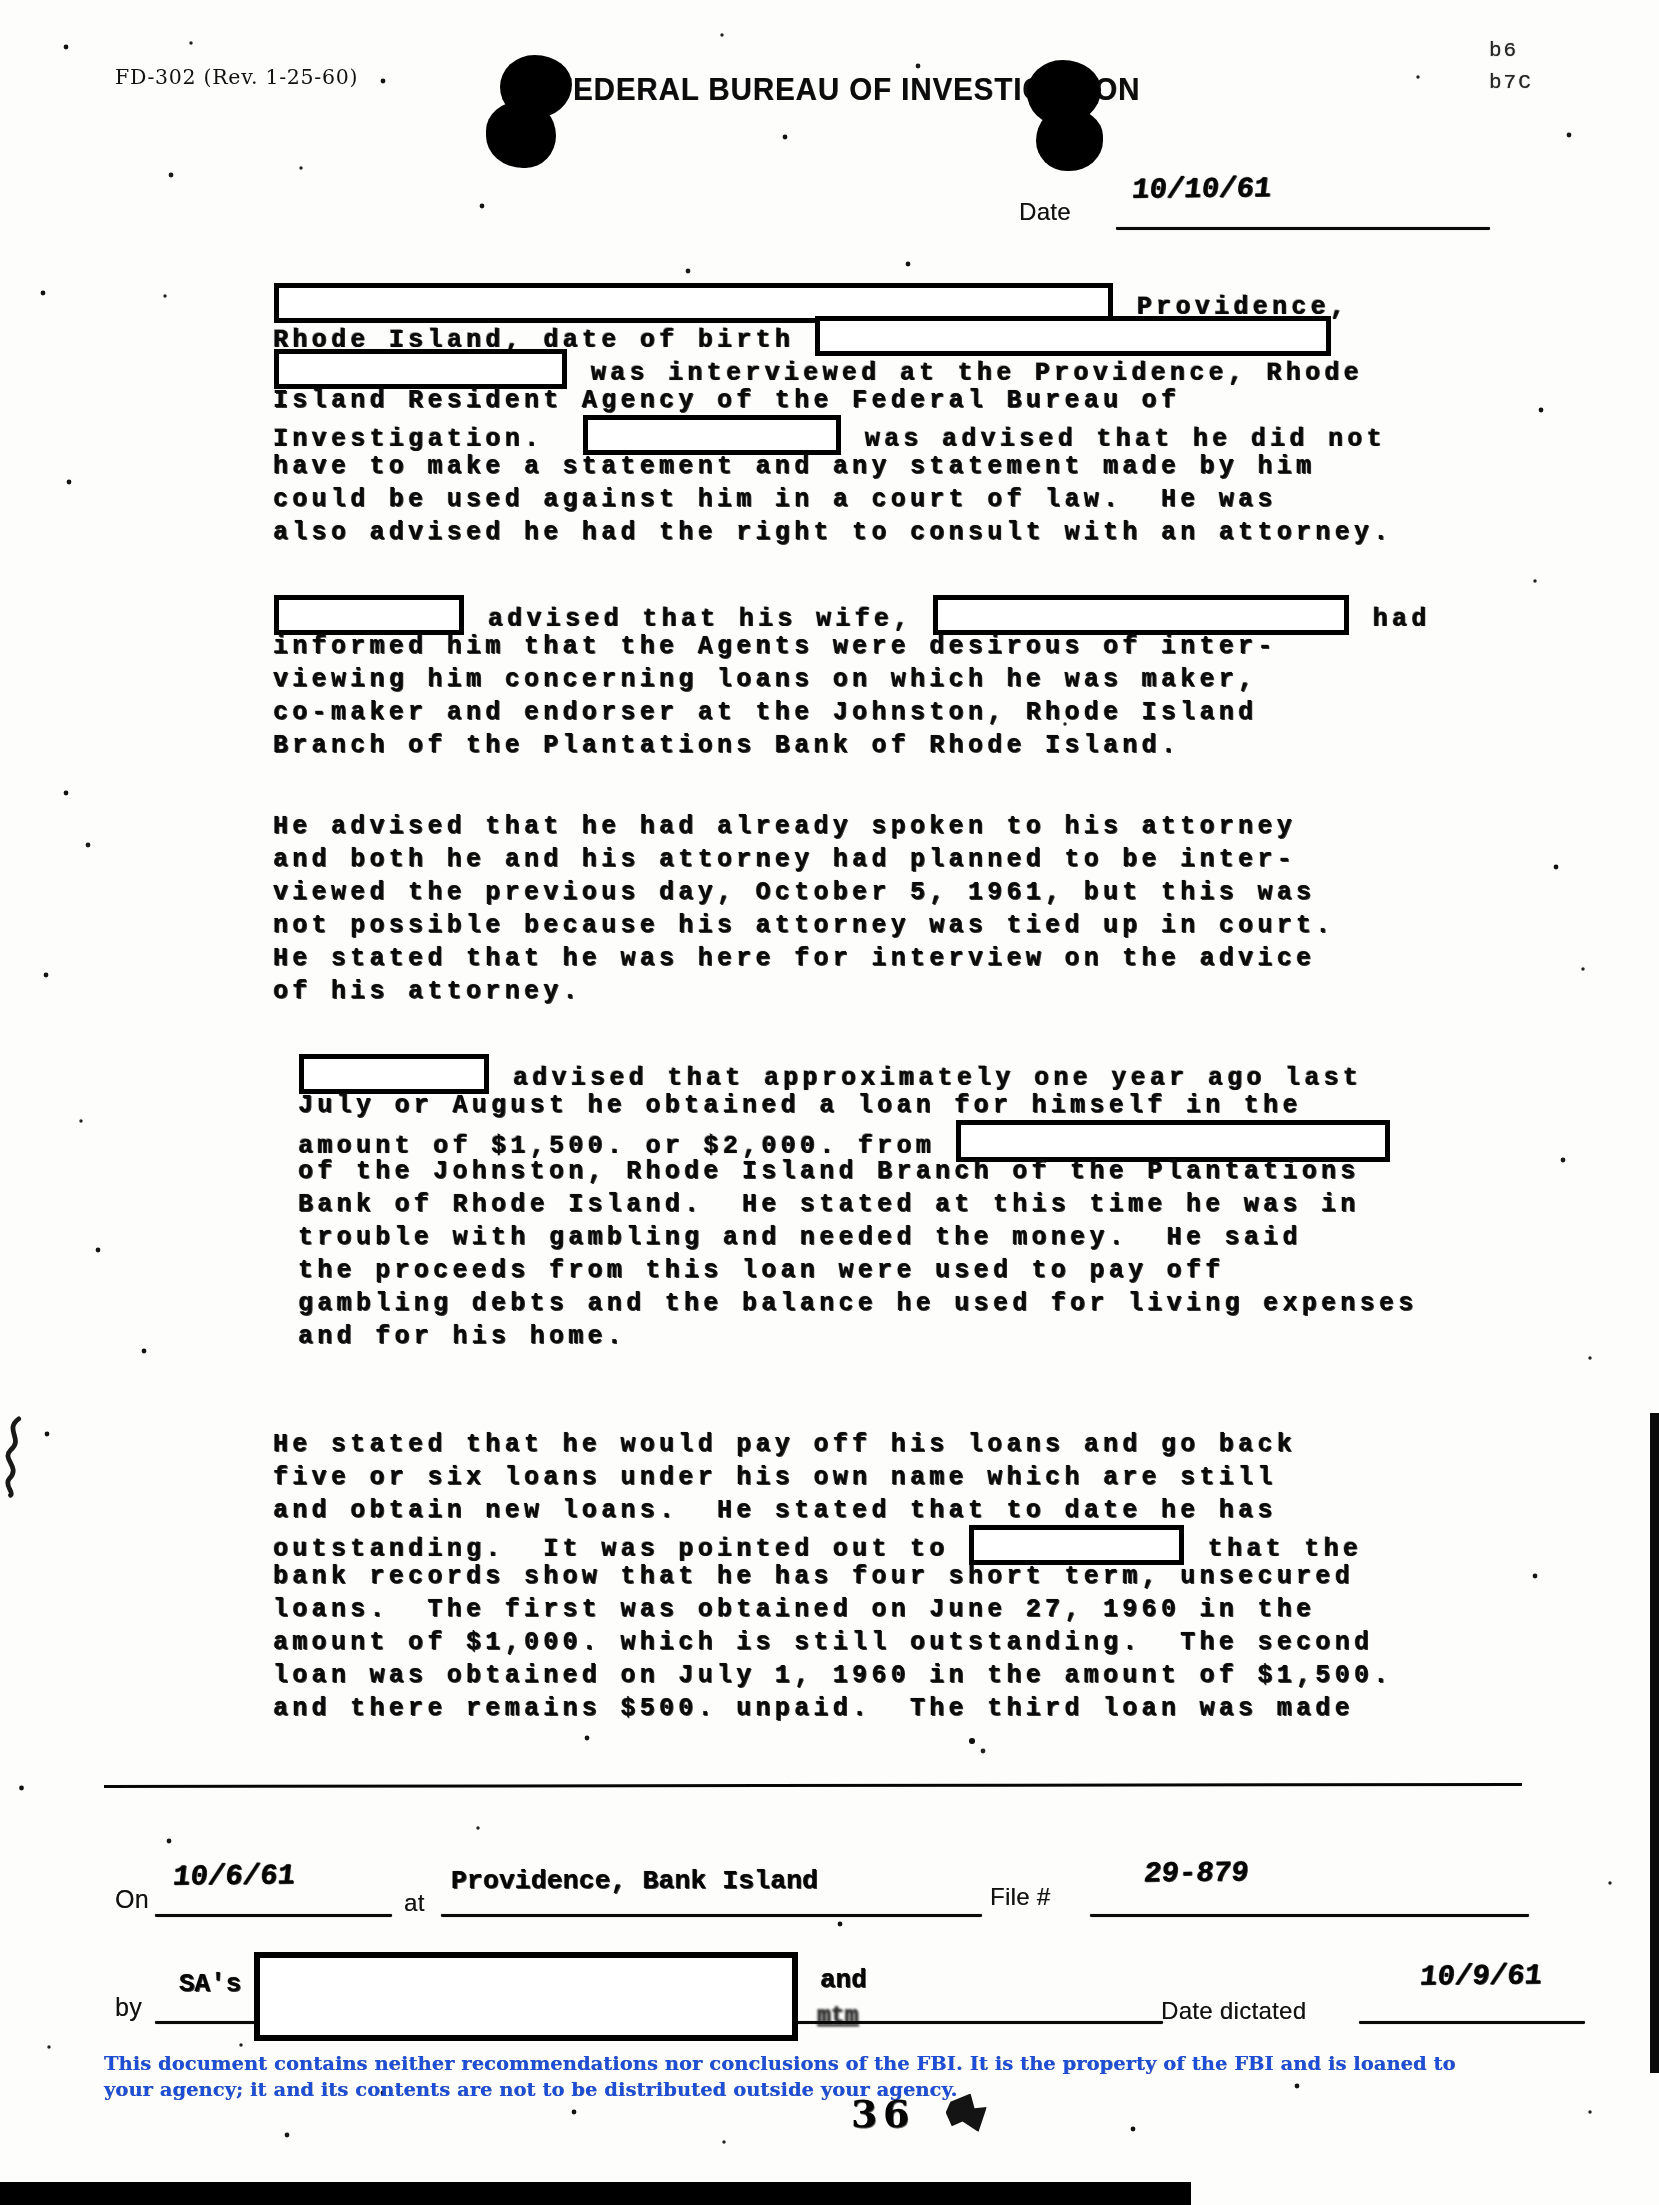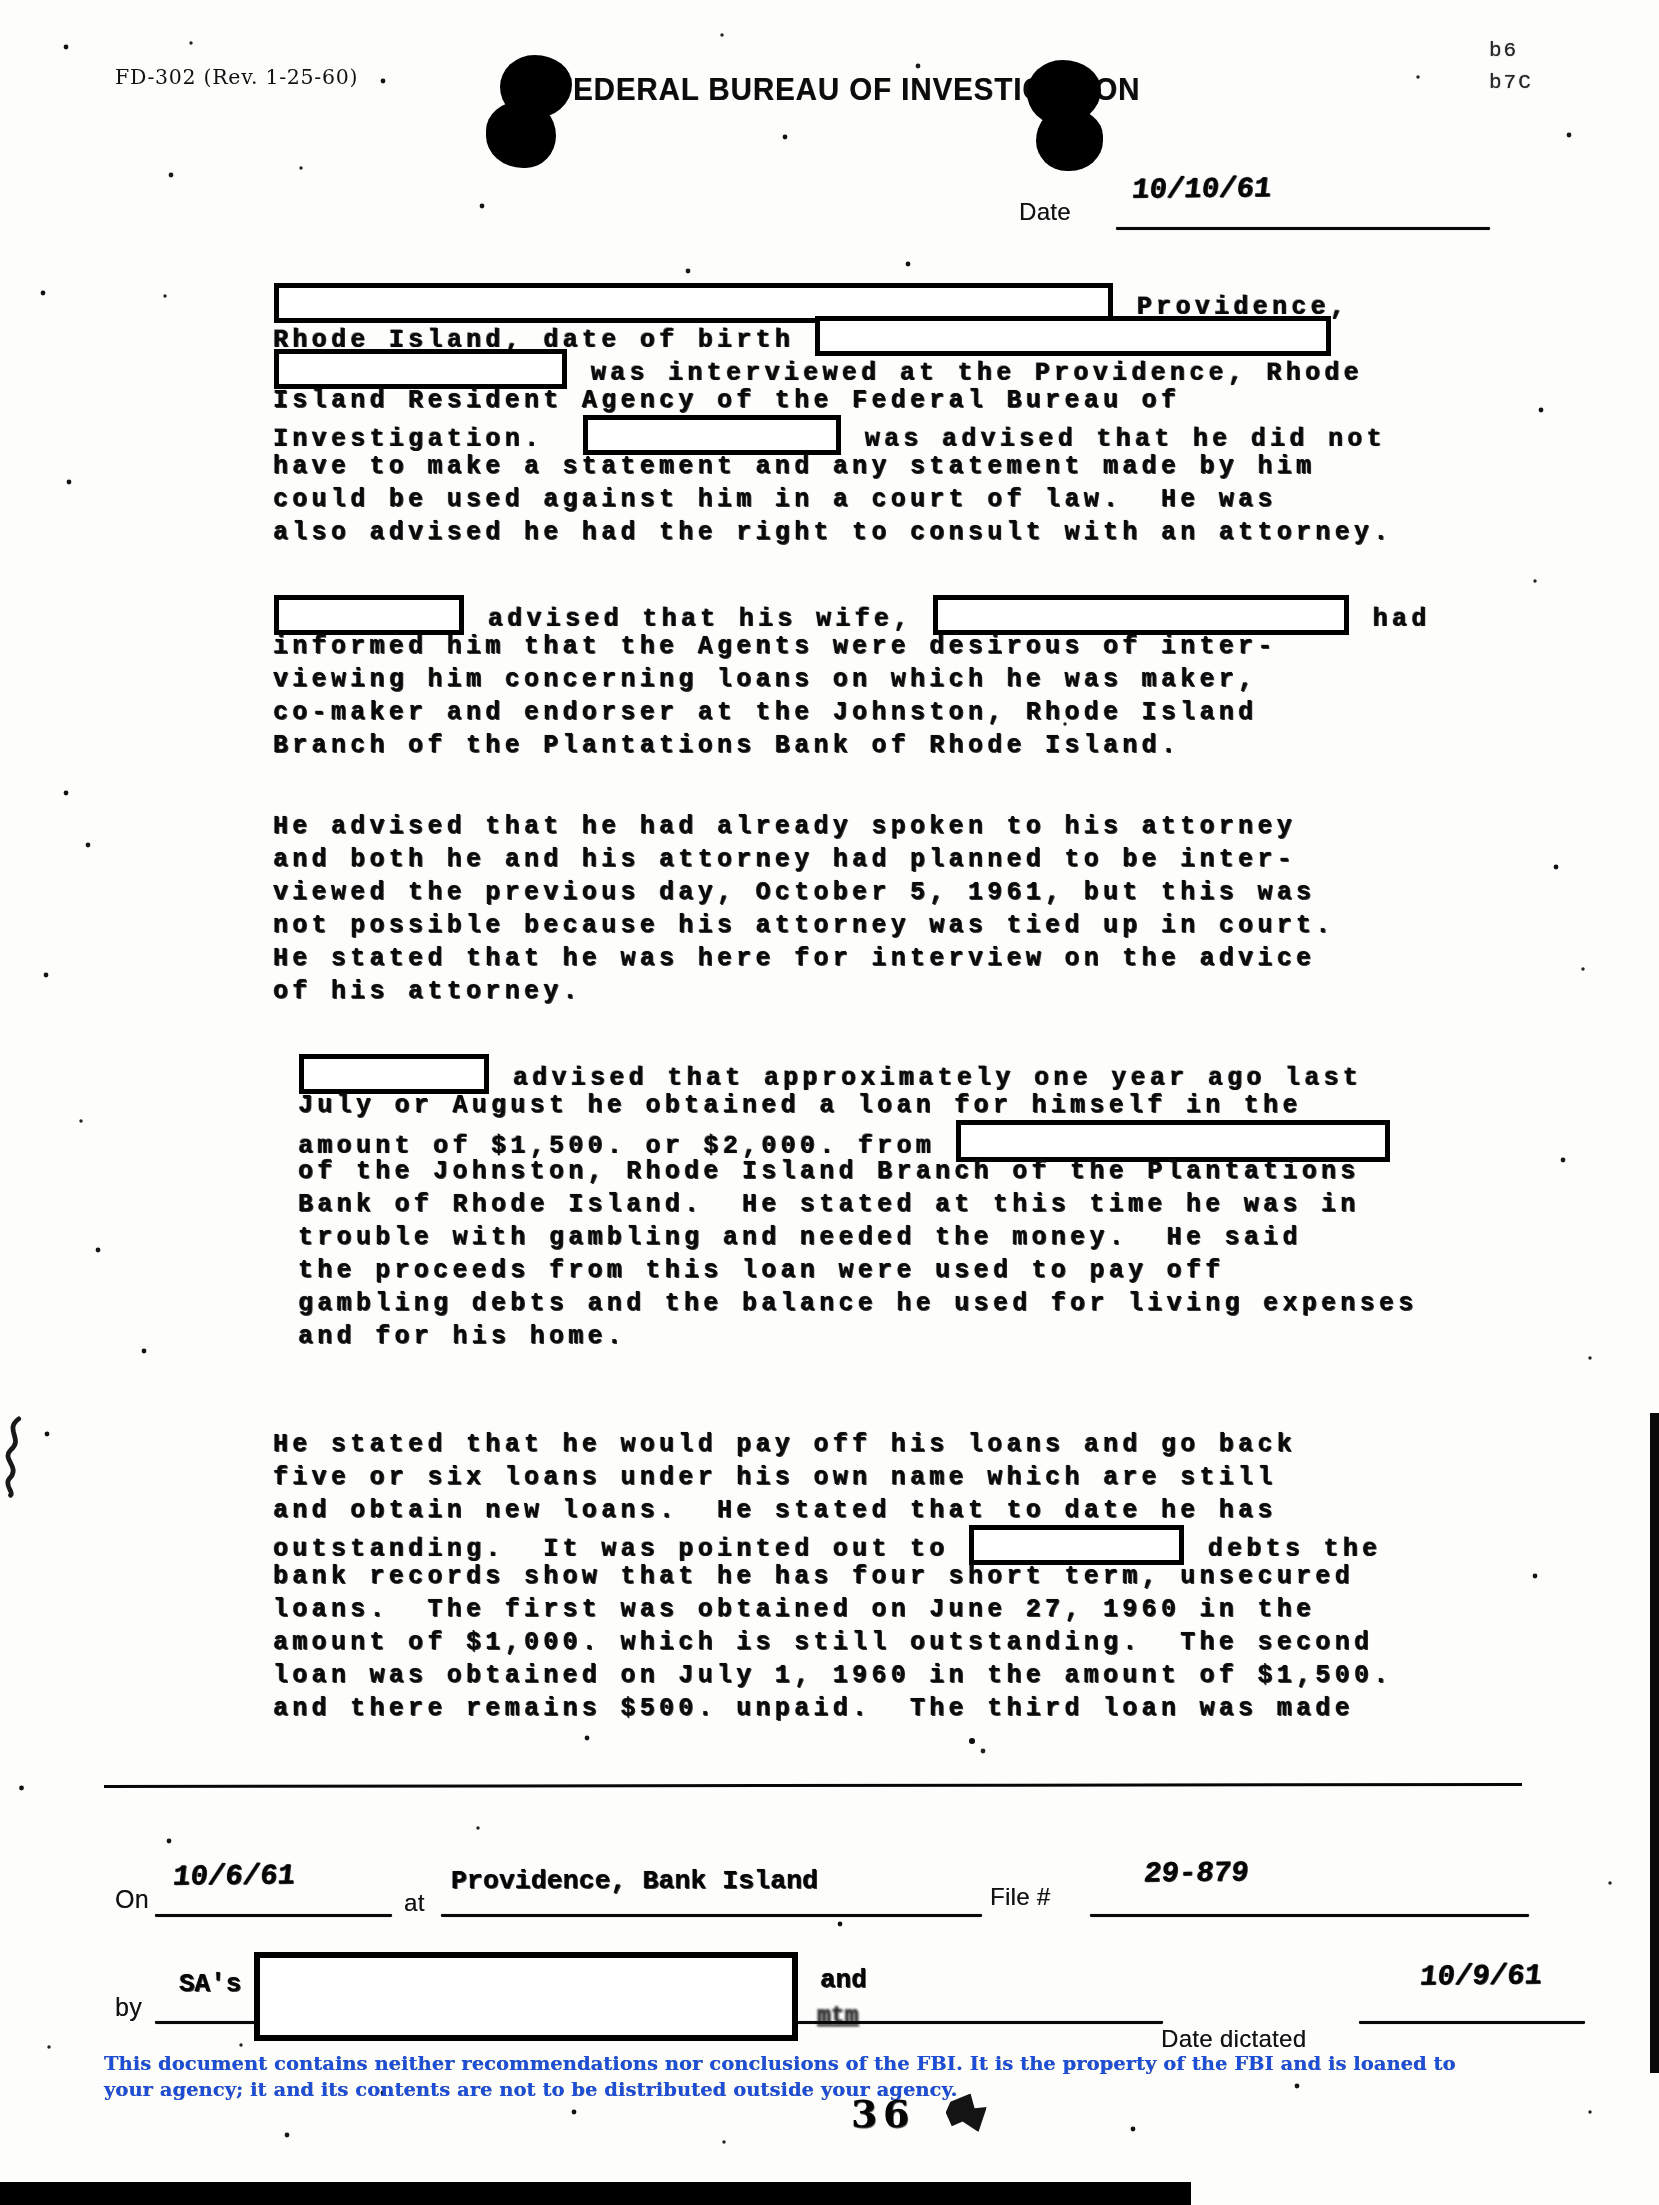--- a/index.html
+++ b/index.html
@@ -137,21 +137,21 @@
         <div class="line"><span class="txt">Bank of Rhode Island.  He stated at this time he was in</span></div>
         <div class="line"><span class="txt">trouble with gambling and needed the money.  He said</span></div>
         <div class="line"><span class="txt">the proceeds from this loan were used to pay off</span></div>
         <div class="line"><span class="txt">gambling debts and the balance he used for living expenses</span></div>
         <div class="line"><span class="txt">and for his home.</span></div>
       </div>
       <div class="para">
         <div class="line"><span class="txt">He stated that he would pay off his loans and go back</span></div>
         <div class="line"><span class="txt">five or six loans under his own name which are still</span></div>
         <div class="line"><span class="txt">and obtain new loans.  He stated that to date he has</span></div>
-        <div class="line"><span class="txt">outstanding.  It was pointed out to </span><span class="redact" style="width: 215px;"></span><span class="txt"> debts the</span></div>
+        <div class="line"><span class="txt">outstanding.  It was pointed out to </span><span class="redact" style="width: 215px;"></span><span class="txt"> that the</span></div>
         <div class="line"><span class="txt">bank records show that he has four short term, unsecured</span></div>
         <div class="line"><span class="txt">loans.  The first was obtained on June 27, 1960 in the</span></div>
         <div class="line"><span class="txt">amount of $1,000. which is still outstanding.  The second</span></div>
         <div class="line"><span class="txt">loan was obtained on July 1, 1960 in the amount of $1,500.</span></div>
         <div class="line"><span class="txt">and there remains $500. unpaid.  The third loan was made</span></div>
       </div>
     </div>
 
   <svg class="abs" style="left:1.4px;top:1416px;" width="30" height="82" viewBox="0 0 44 120">
     <path d="M26 4 C 4 20, 34 34, 14 50 C 0 64, 30 74, 12 92 C 4 102, 20 112, 14 116" stroke="#000" stroke-width="7" fill="none" stroke-linecap="round" opacity=".9"></path>
@@ -171,21 +171,21 @@
   <div class="abs tw typed" style="left:1144px;top:1857px;">29-879</div>
   <div class="fline" style="left:1090px;top:1914px;width:439px;"></div>
 
   <div class="abs flabel" style="left:115px;top:1993px;font-size:25px;">by</div>
   <div class="abs tw" style="left:179px;top:1969px;font-size:26px;">SA's</div>
   <div class="fline" style="left:155px;top:2021px;width:1008px;"></div>
   <div class="abs sa-redaction"></div>
   <div class="abs tw" style="left:820px;top:1965px;font-size:26px;">and</div>
   <div class="abs tw typist" style="left:817px;top:2003px;font-size:23px;text-decoration:underline;">mtm</div>
 
-  <div class="abs flabel" style="left:1161px;top:1997px;margin-top:28px;">Date dictated</div>
+  <div class="abs flabel" style="left:1161px;top:1997px;">Date dictated</div>
   <div class="abs tw typed" style="left:1420px;top:1960px;">10/9/61</div>
   <div class="fline" style="left:1359px;top:2021px;width:226px;"></div>
 
   <div class="abs footer-note">
     <div>This document contains neither recommendations nor conclusions of the FBI.  It is the property of the FBI  and is loaned to</div>
     <div>your agency; it and its contents are not to be distributed outside your agency.</div>
   </div>
 
   <div class="abs page-number">36</div>
   <div class="abs scribble"></div>

